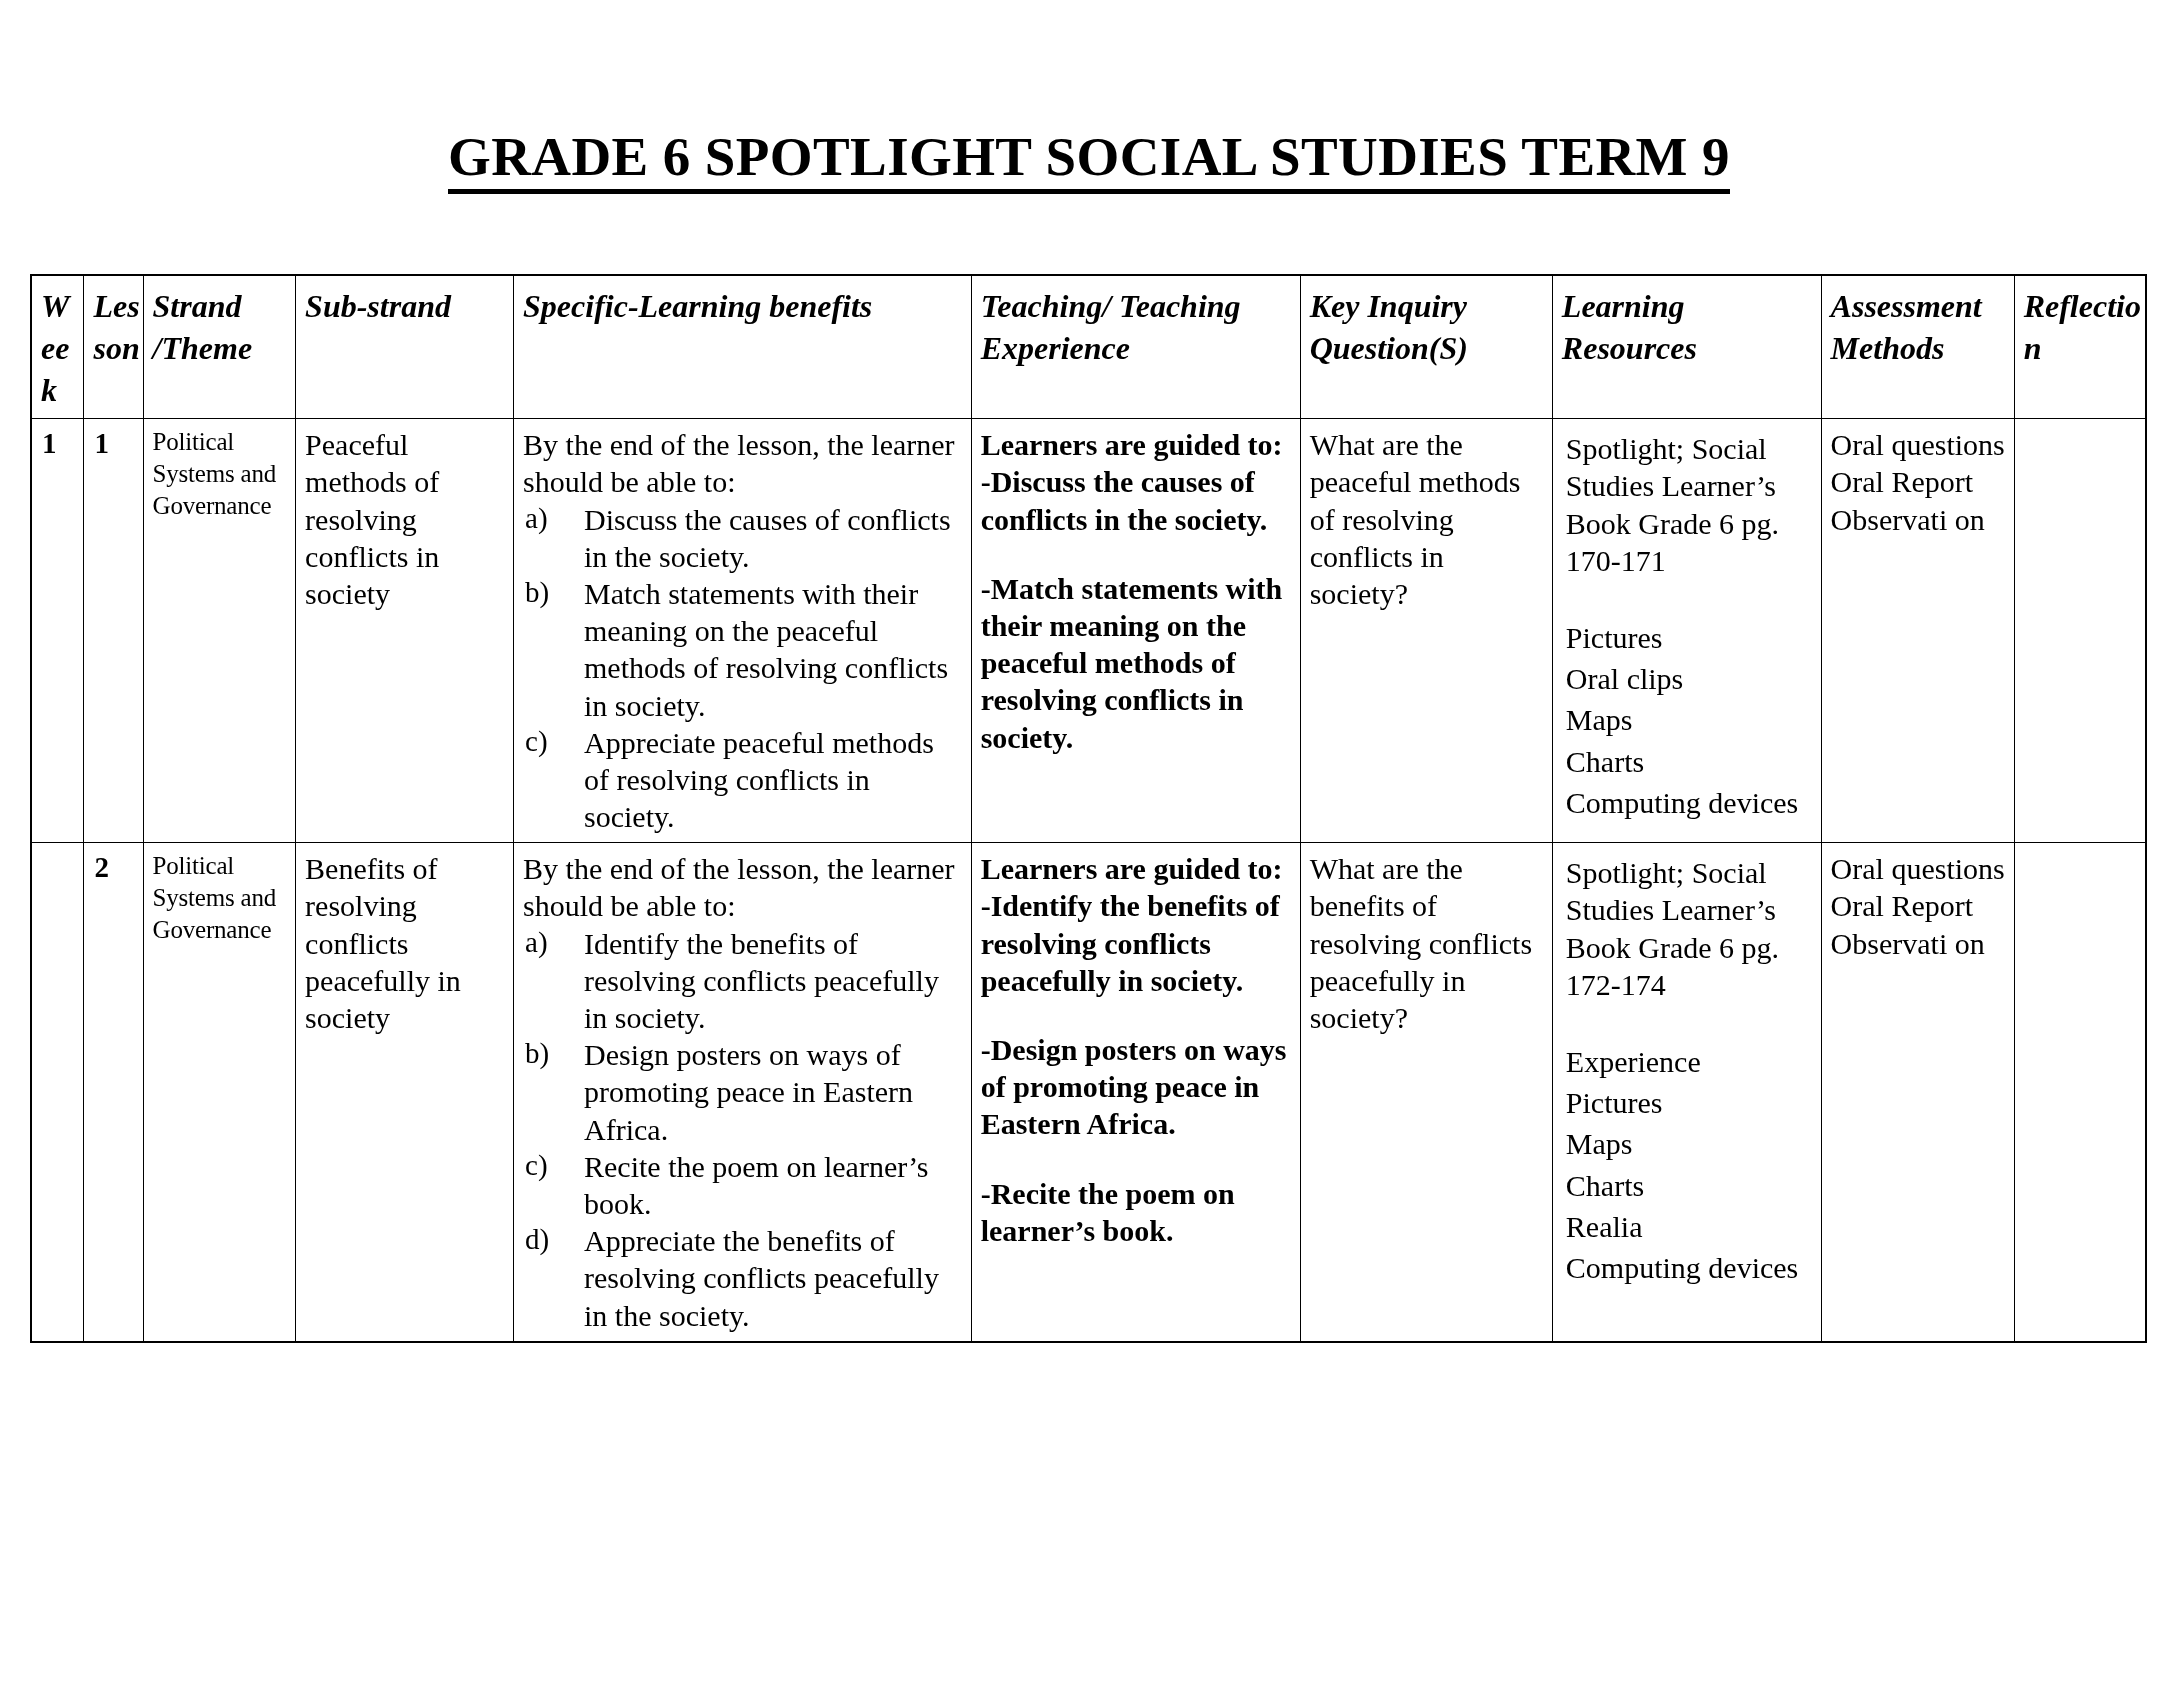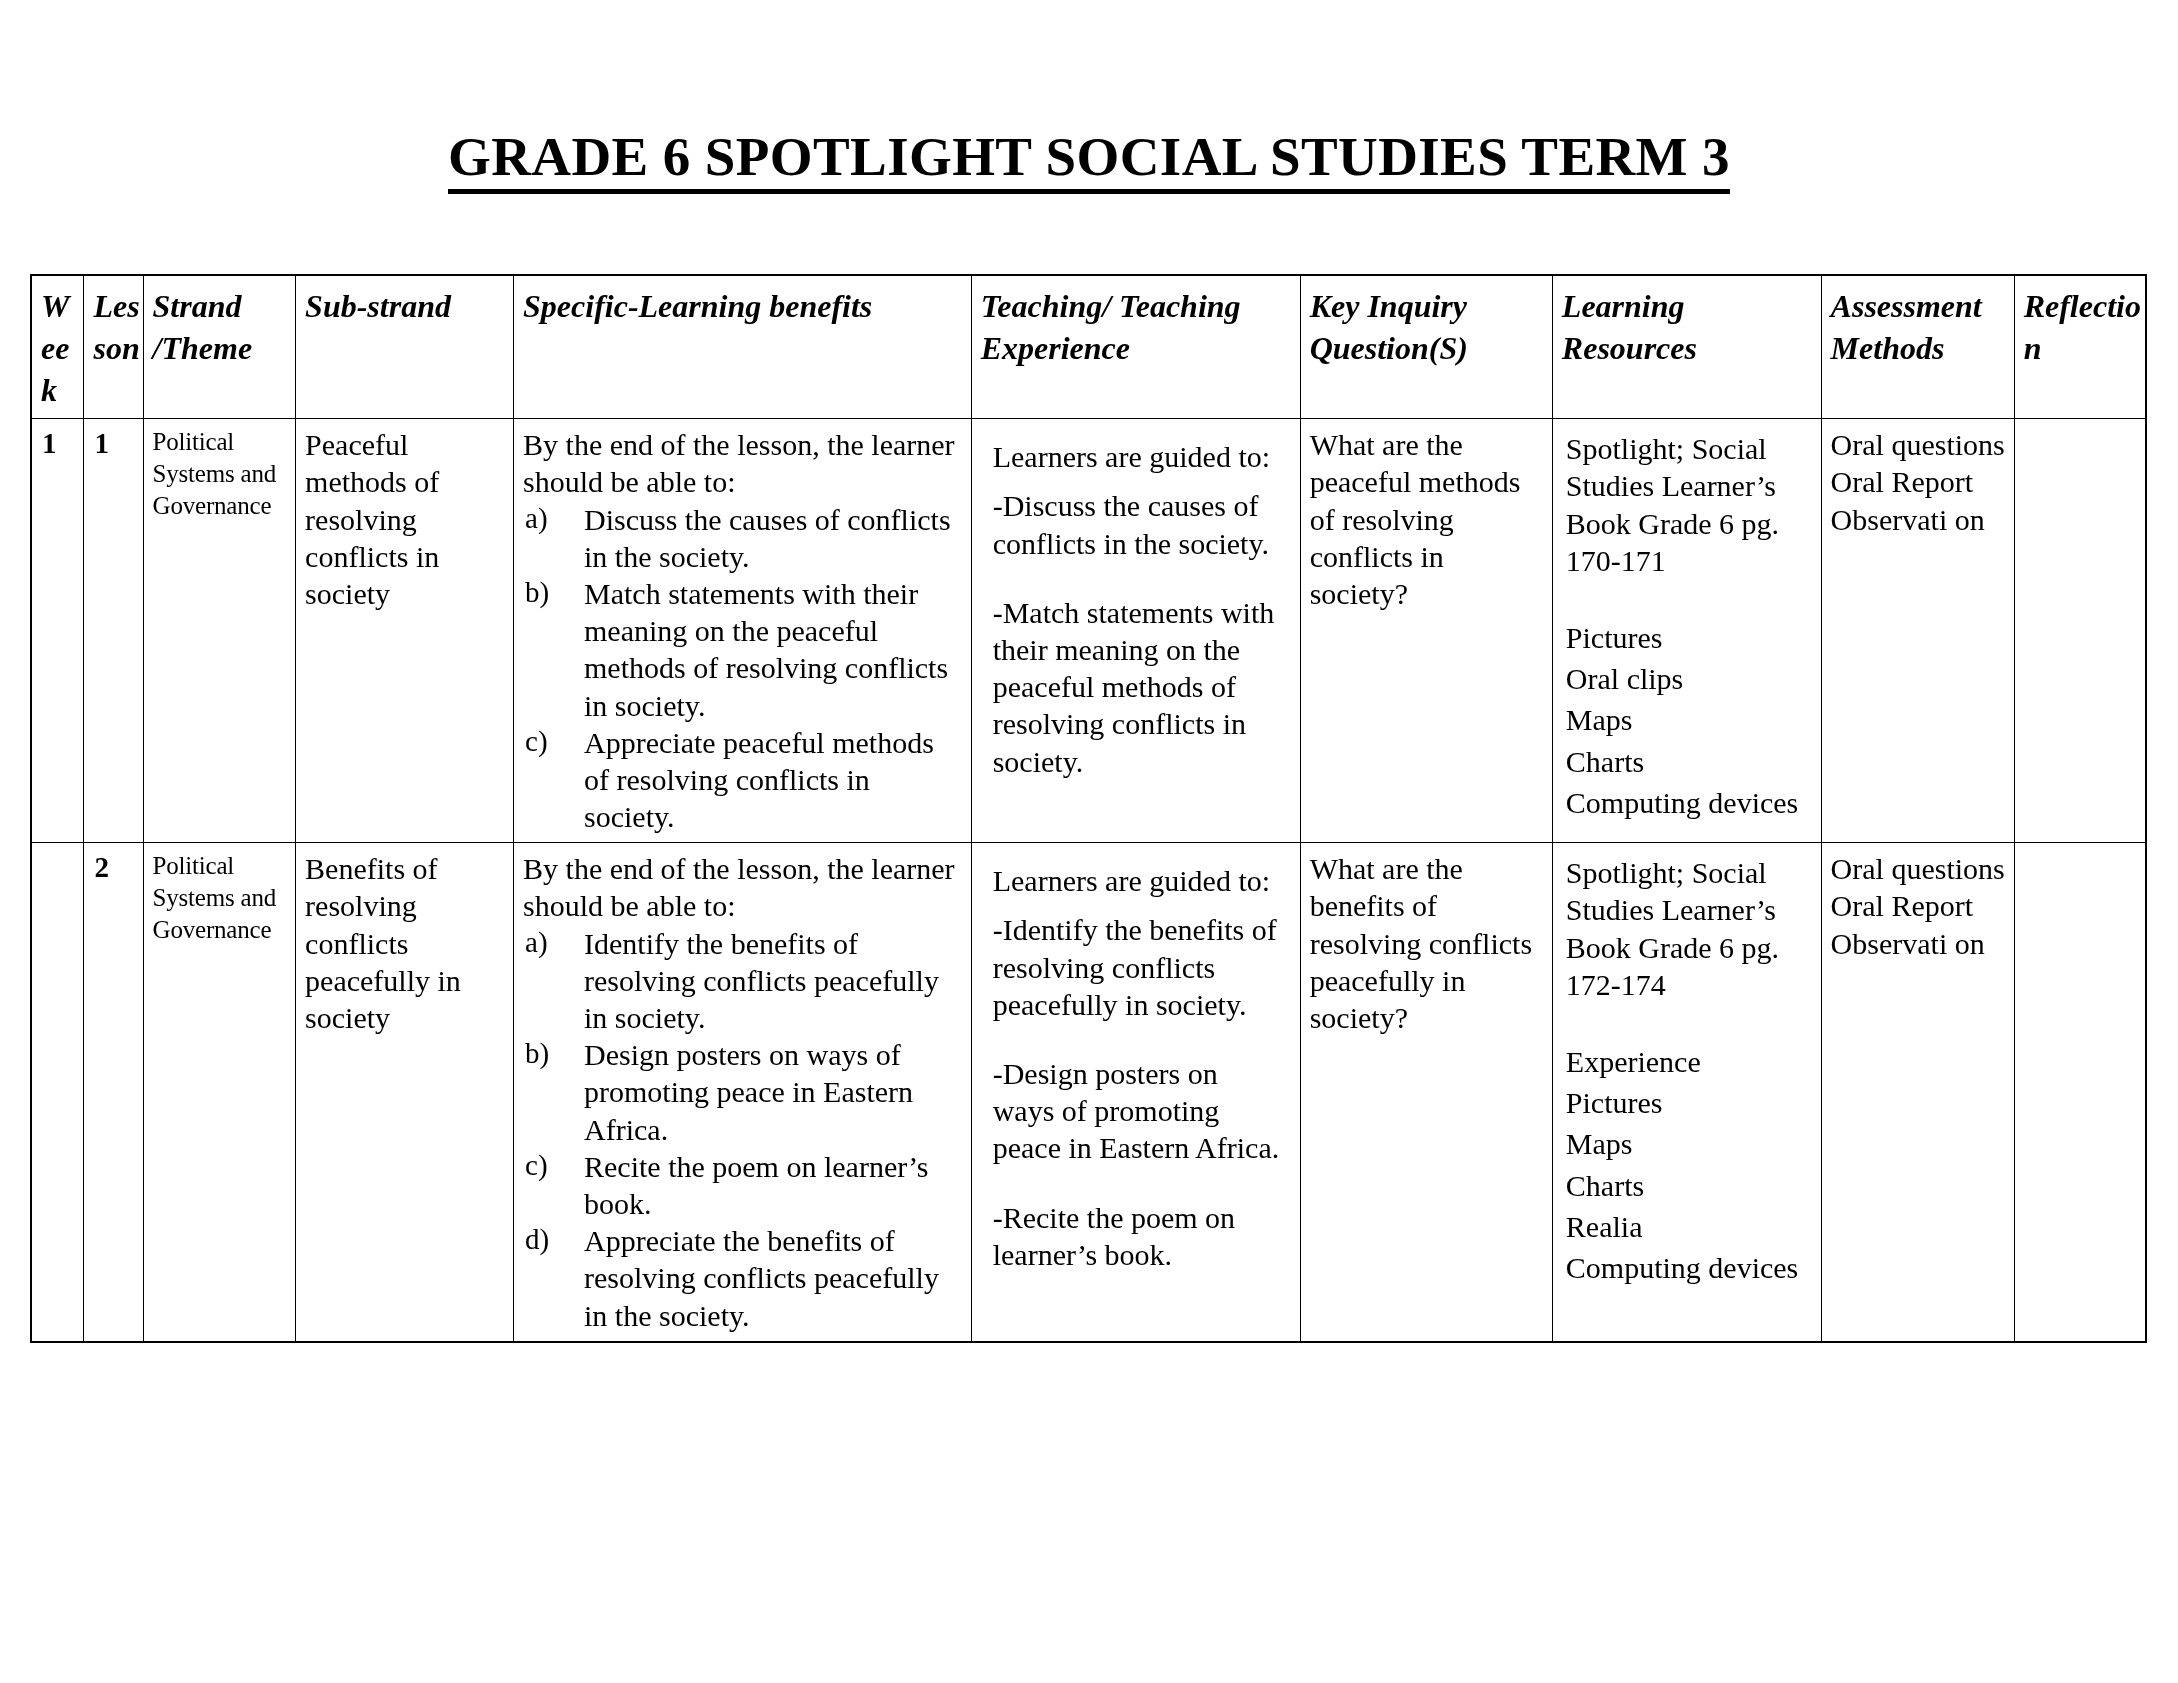--- a/index.html
+++ b/index.html
@@ -116,33 +116,33 @@
   }
   .outcome-list li .marker {
     position: absolute;
     left: 2px;
     top: 0;
     width: 53px;
     font-size: 29px;
   }
   .lead-in { margin: 0 0 0 0; }
 
-  .para      { margin: 12px; }
+  .para      { margin: 0; font-weight: bold; }
   .para.gap  { margin-top: 32px; }
 
   .res-line  { margin: 4px; }
   .res-gap   { height: 32px; }
 </style>
 </head>
 <body>
 
 <div class="page">
 
   <div class="doc-title-wrap">
-    <h1 class="doc-title">GRADE 6 SPOTLIGHT SOCIAL STUDIES TERM 3</h1>
+    <h1 class="doc-title">GRADE 6 SPOTLIGHT SOCIAL STUDIES TERM 9</h1>
   </div>
 
   <table class="sow-table">
     <colgroup>
       <col class="c-week">
         <col class="c-lesson">
         <col class="c-strand">
         <col class="c-sub">
       <col class="c-slo">
         <col class="c-lte">

